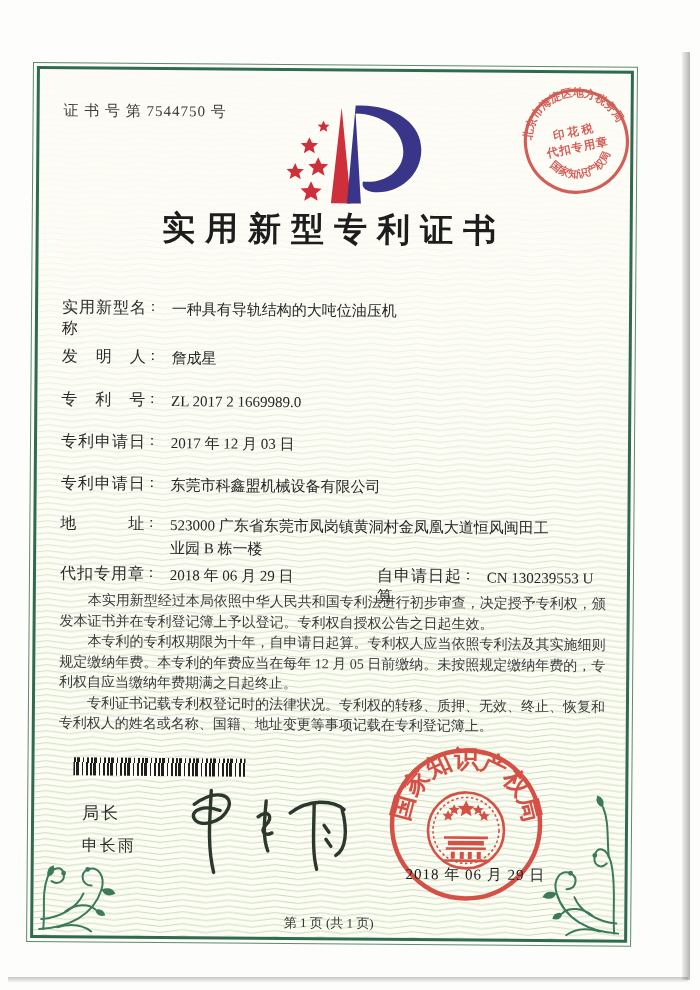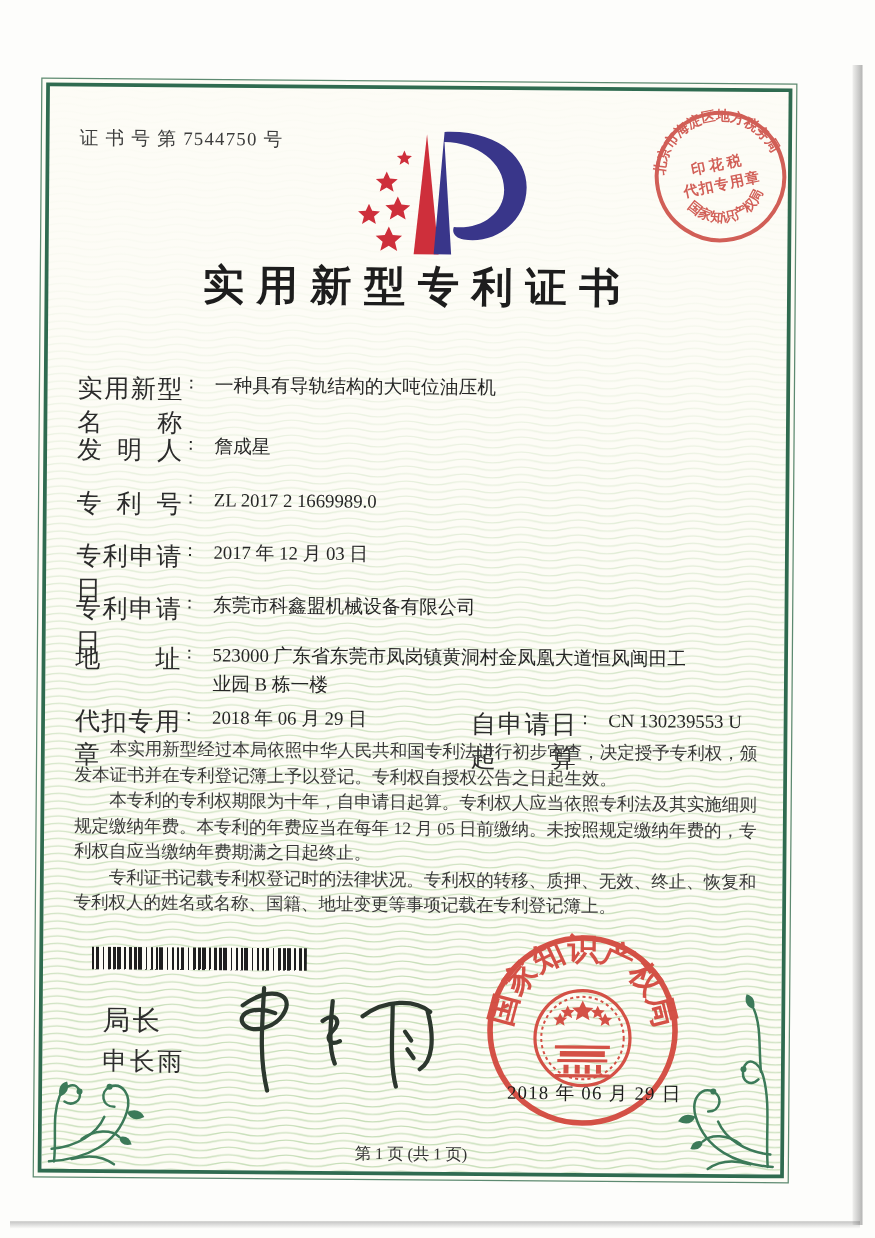--- a/index.html
+++ b/index.html
@@ -25,39 +25,39 @@
       rgba(253,252,246,.62) 36%,rgba(253,252,246,.28) 58%,rgba(253,252,246,.10) 80%,rgba(253,252,246,.06) 100%);}
   .content{position:absolute;inset:0;z-index:2;}
 
   .cert-number{position:absolute;left:30px;top:38px;font-size:15px;color:#3c3c3c;letter-spacing:1px;}
   .logo{position:absolute;left:242px;top:36px;}
   .tax-stamp{position:absolute;left:487px;top:18px;transform:rotate(-12deg);opacity:.88;}
   .title{position:absolute;left:0;top:142px;width:100%;text-align:center;
     font-size:33px;font-weight:bold;color:#1d1d1d;letter-spacing:10px;}
 
   .field{position:absolute;left:30px;width:560px;font-size:15px;color:#262626;}
-  .field-label{display:inline-block;width:84px;font-size:20px;color:#2b2b2b;
+  .field-label{display:inline-block;width:84px;font-size:16px;color:#2b2b2b;
     text-align:justify;text-align-last:justify;vertical-align:top;}
   .field-colon{font-size:14px;vertical-align:top;}
   .field-value{display:inline-block;vertical-align:top;margin-left:8px;line-height:23px;}
   .value-wrap{width:392px;}
   .field-right{position:absolute;left:317px;top:0;}
 
   .paragraphs{position:absolute;left:30px;top:527px;width:546px;
     font-size:14px;line-height:20.5px;color:#3a3a3a;text-align:justify;}
   .paragraphs p{margin:0;text-indent:2em;}
 
   .barcode{position:absolute;left:45px;top:694px;width:172px;height:18px;
     background:repeating-linear-gradient(90deg,
       #1e1e1e 0 2px,#fdfcf5 2px 3px,#1e1e1e 3px 6px,#fdfcf5 6px 9px,
       #1e1e1e 9px 10px,#fdfcf5 10px 13px,#1e1e1e 13px 15px,#fdfcf5 15px 17px);}
 
-  .director-title{position:absolute;left:54px;top:738px;font-size:22px;color:#2e2e2e;
+  .director-title{position:absolute;left:54px;top:738px;font-size:17px;color:#2e2e2e;
     font-family:"Liberation Sans","DejaVu Sans",sans-serif;letter-spacing:2px;}
-  .director-name{position:absolute;left:54px;top:772px;font-size:20px;color:#2e2e2e;
+  .director-name{position:absolute;left:54px;top:772px;font-size:16px;color:#2e2e2e;
     font-family:Liberation Sans, sans-serif;letter-spacing:2px;}
   .signature{position:absolute;left:150px;top:718px;}
 
   .agency-seal{position:absolute;left:358px;top:678px;opacity:.93;}
   .seal-date{position:absolute;left:378px;top:799px;width:180px;font-size:15px;color:#1c1c1c;letter-spacing:1px;}
 
   .footer{position:absolute;left:0;top:849px;width:100%;text-align:center;font-size:13px;color:#333;}
 
   .flourish-left{position:absolute;left:8px;bottom:8px;}
   .flourish-right{position:absolute;right:8px;bottom:8px;transform:scaleX(-1);}

